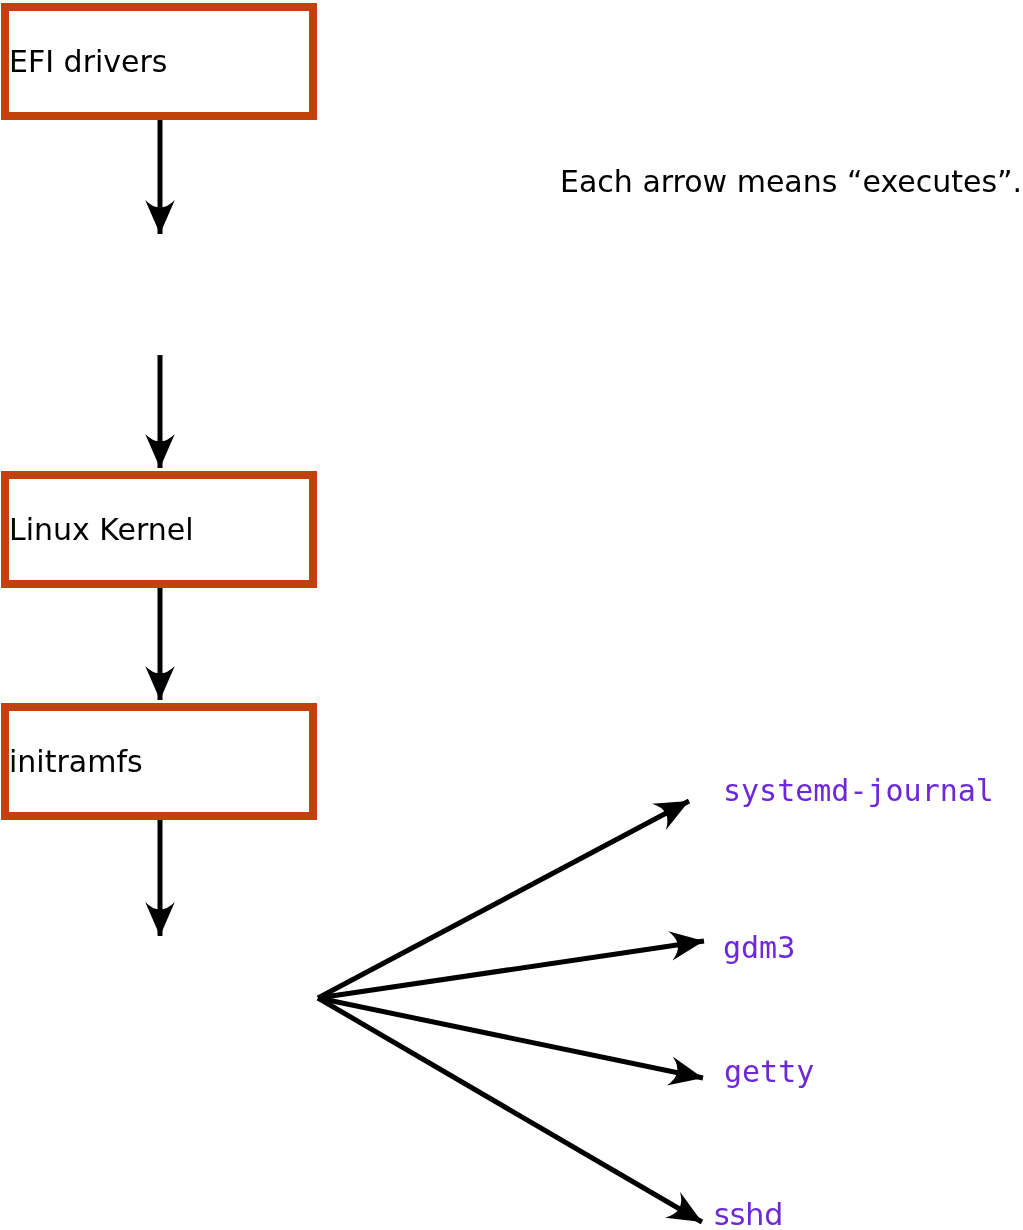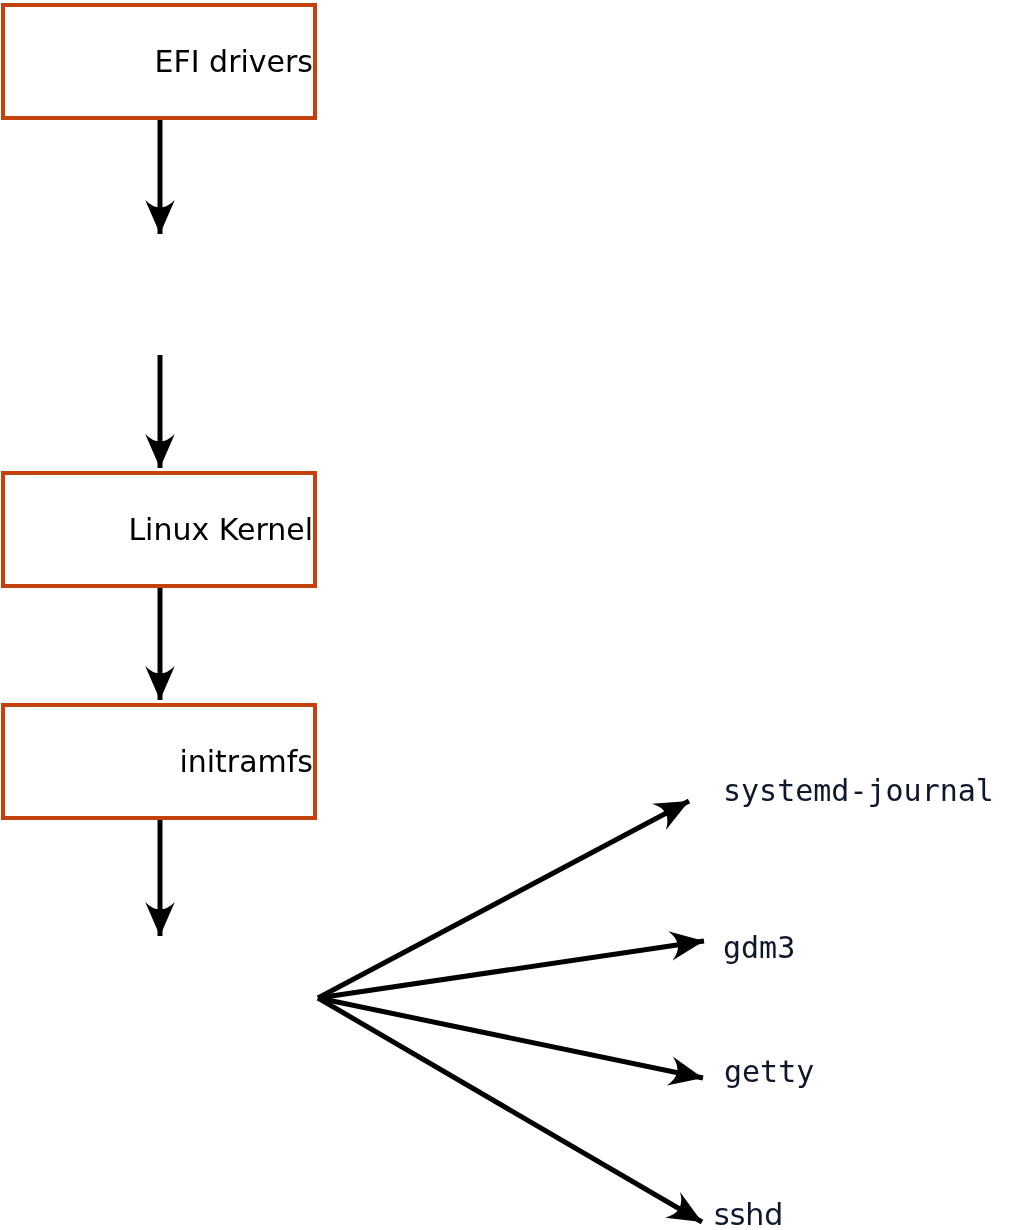--- a/index.html
+++ b/index.html
@@ -14,25 +14,25 @@
     height: 1230px;
     background: #ffffff;
     overflow: hidden;
   }
   .node-box {
     position: absolute;
     left: 1px;
     width: 316px;
     height: 117px;
     box-sizing: border-box;
-    border: 4px solid #c2410c;
+    border: 8px solid #c2410c;
     background: #ffffff;
     display: flex;
     align-items: center;
-    justify-content: flex-end;
+    justify-content: flex-start;
   }
   .node-label {
     font-size: 30px;
     color: #000000;
     line-height: 1;
     white-space: nowrap;
   }
   .box-1 { top: 3px; }
   .box-2 { top: 237px; }
   .box-3 { top: 471px; }
@@ -50,21 +50,21 @@
   #arrow-layer line {
     stroke: #000000;
     stroke-width: 5;
   }
 
   .service-label {
     position: absolute;
     font-family: "DejaVu Sans Mono", "Liberation Mono", monospace;
     font-size: 30px;
     line-height: 36px;
-    color: #0f172a;
+    color: #6d28d9;
     white-space: nowrap;
   }
   .service-label.sans {
     font-family: "DejaVu Sans", "Liberation Sans", sans-serif;
   }
   .svc-1 { left: 723px; top: 773px; }
   .svc-2 { left: 723px; top: 910px; margin-top: 20px; }
   .svc-3 { left: 724px; top: 1054px; text-align: center; }
   .svc-4 { left: 714px; top: 1197px; }
 
@@ -104,19 +104,20 @@
   <div class="node-box box-1">
     <span class="node-label">EFI drivers</span>
   </div>
   <div class="node-box box-4">
     <span class="node-label">initramfs</span>
   </div>
   <div class="node-box box-3">
     <span class="node-label">Linux Kernel</span>
   </div>
 
+  <div class="note">Each arrow means “executes”.</div>
 
   <div class="service-label svc-1">systemd-journal</div>
   <div class="service-label svc-2">gdm3</div>
   <div class="service-label svc-3">getty</div>
   <div class="service-label svc-4 sans">sshd</div>
 
 </div>
 
 </body></html>

